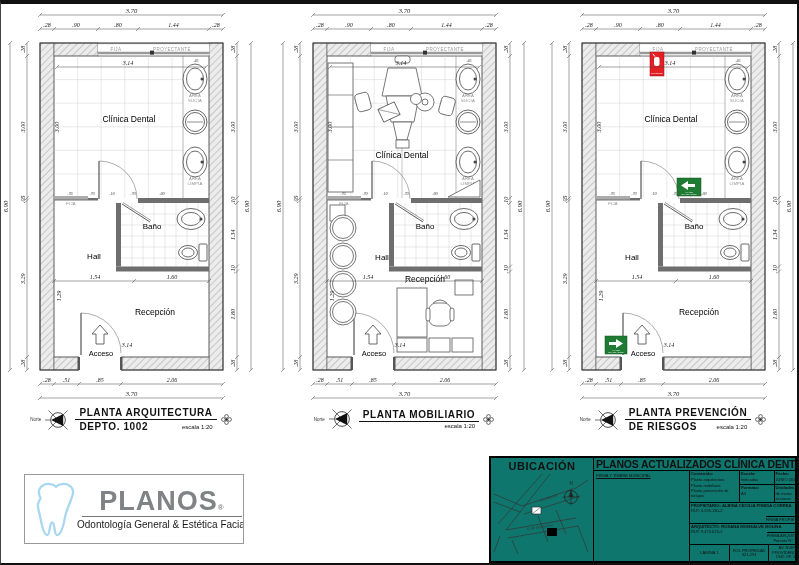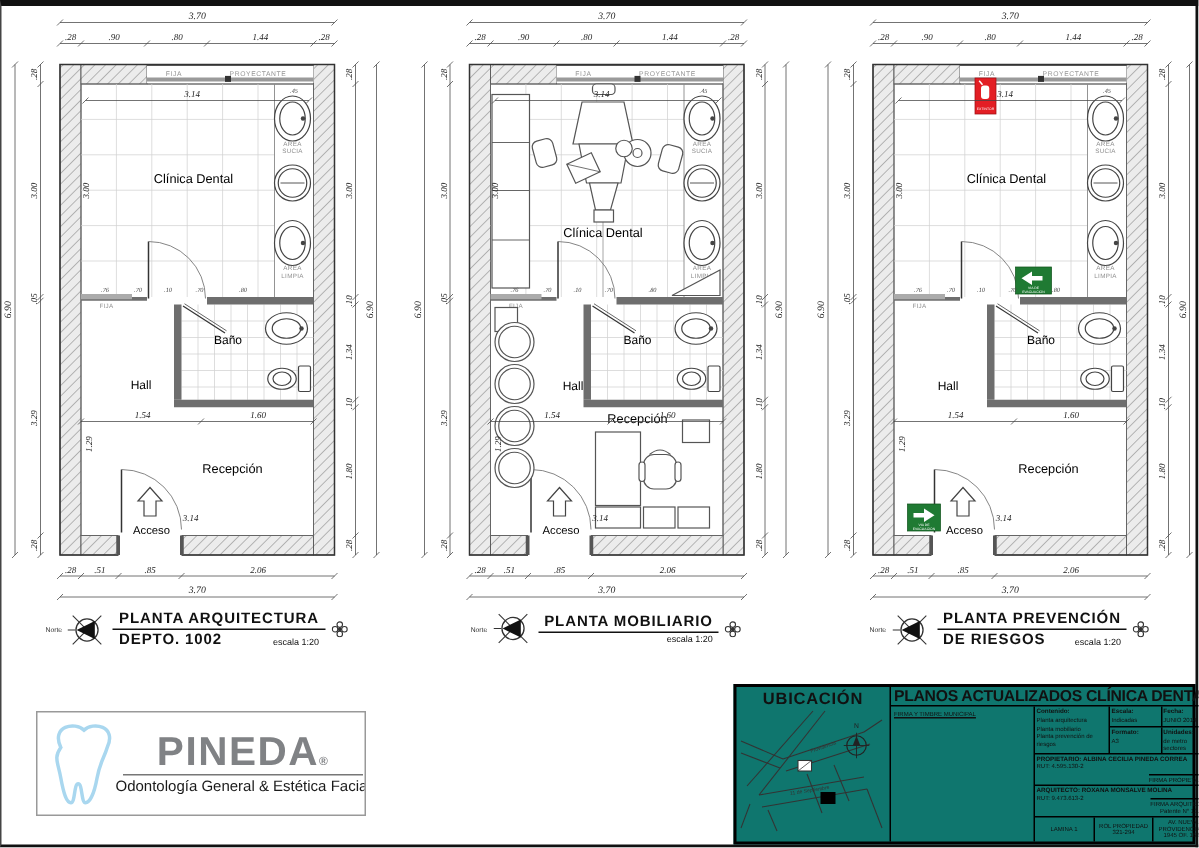--- a/index.html
+++ b/index.html
@@ -24,21 +24,21 @@
   .dl{stroke:#444;stroke-width:.5;fill:none}
   .tile{stroke:#d2d2d2;stroke-width:.5}
   .fix{stroke:#444;stroke-width:.8;fill:#fff}
   .fur{stroke:#555;stroke-width:.8;fill:#fff}
   .title-row{position:absolute;top:407px;left:0;width:262px;display:flex;
     justify-content:center;align-items:center;gap:4px}
   .norte{font-size:4.5px;color:#333}
   .tt{display:flex;flex-direction:column}
   .t1{font-weight:bold;font-size:10px;letter-spacing:.6px;border-bottom:1.2px solid #111;
       padding:0 4px 1px;white-space:nowrap}
-  .t2{display:flex;justify-content:space-between;align-items:flex-end;padding:1px 4px 0;min-height:8px}
+  .t2{display:flex;justify-content:space-between;align-items:center;padding:1px 4px 0;min-height:8px}
   .t2main{font-weight:bold;font-size:10px;letter-spacing:.6px;white-space:nowrap}
   .esc{font-size:6px;margin-left:12px;white-space:nowrap}
   #logo{position:absolute;left:24px;top:474px;width:220px;height:70px;border:1.5px solid #999;
     background:#fff;display:flex;align-items:center;overflow:hidden}
   #logo .tooth{width:58px;height:64px;margin-left:2px;flex:none}
   .logo-text{display:flex;flex-direction:column;align-items:center;margin-left:-8px}
   .brand{font-size:27px;font-weight:bold;color:#808285;letter-spacing:1px;line-height:1;white-space:nowrap}
   .reg{font-size:8px;color:#808285;vertical-align:baseline}
   .rule{width:160px;height:1px;background:#777;margin:1px 0 2px}
   .tag{font-size:10px;color:#1a1a1a;white-space:nowrap}
@@ -822,21 +822,21 @@
   </svg>
     </div>
   </div>
   </div>
 
 <div id="logo">
   <svg class="tooth" viewBox="0 0 60 64">
     <path d="M14,21 C7,6 24,3 30,9 C36,3 53,6 46,21 C44,28 41,31 39,42 C37,53 34,59 31,59 C28,59 29,46 26,46 C23,46 24,59 21,59 C18,59 16,53 14,42 C12,31 9,28 14,21 Z" fill="none" stroke="#a9d7ef" stroke-width="2.4"></path>
   </svg>
   <div class="logo-text">
-    <div class="brand"><span>PINEDA</span><span class="reg">®</span></div>
+    <div class="brand"><span>PLANOS</span><span class="reg">®</span></div>
     <div class="rule"></div>
     <div class="tag">Odontología General &amp; Estética Facial</div>
   </div>
 </div>
 
 <div id="titleblock">
   <div class="tb-left">
     <div class="tb-ubic">UBICACIÓN</div>
     <svg width="100" height="84" viewBox="0 0 100 84">
       <g stroke="#333" stroke-width=".7" fill="none">

